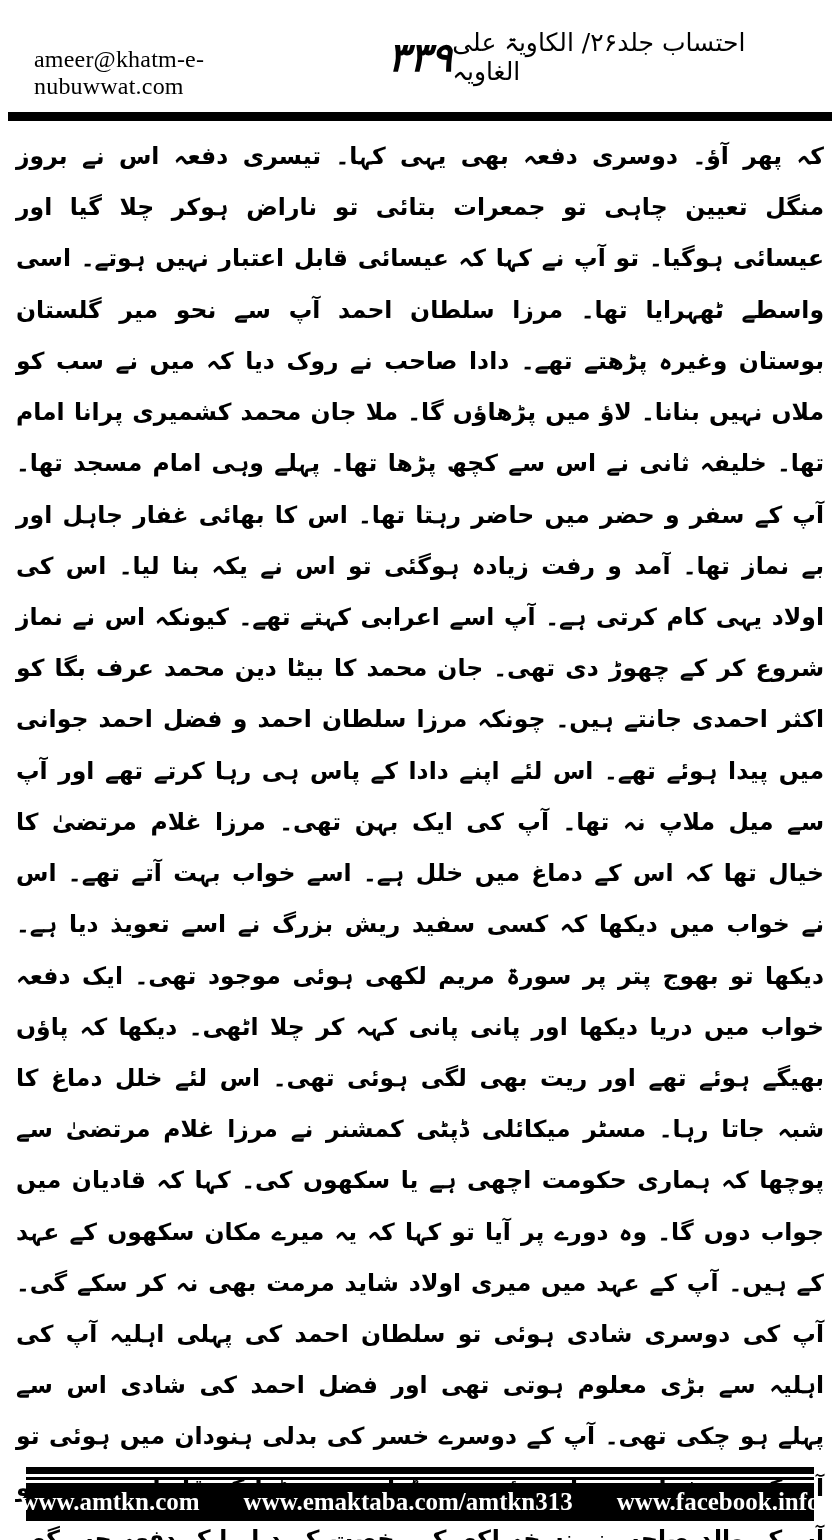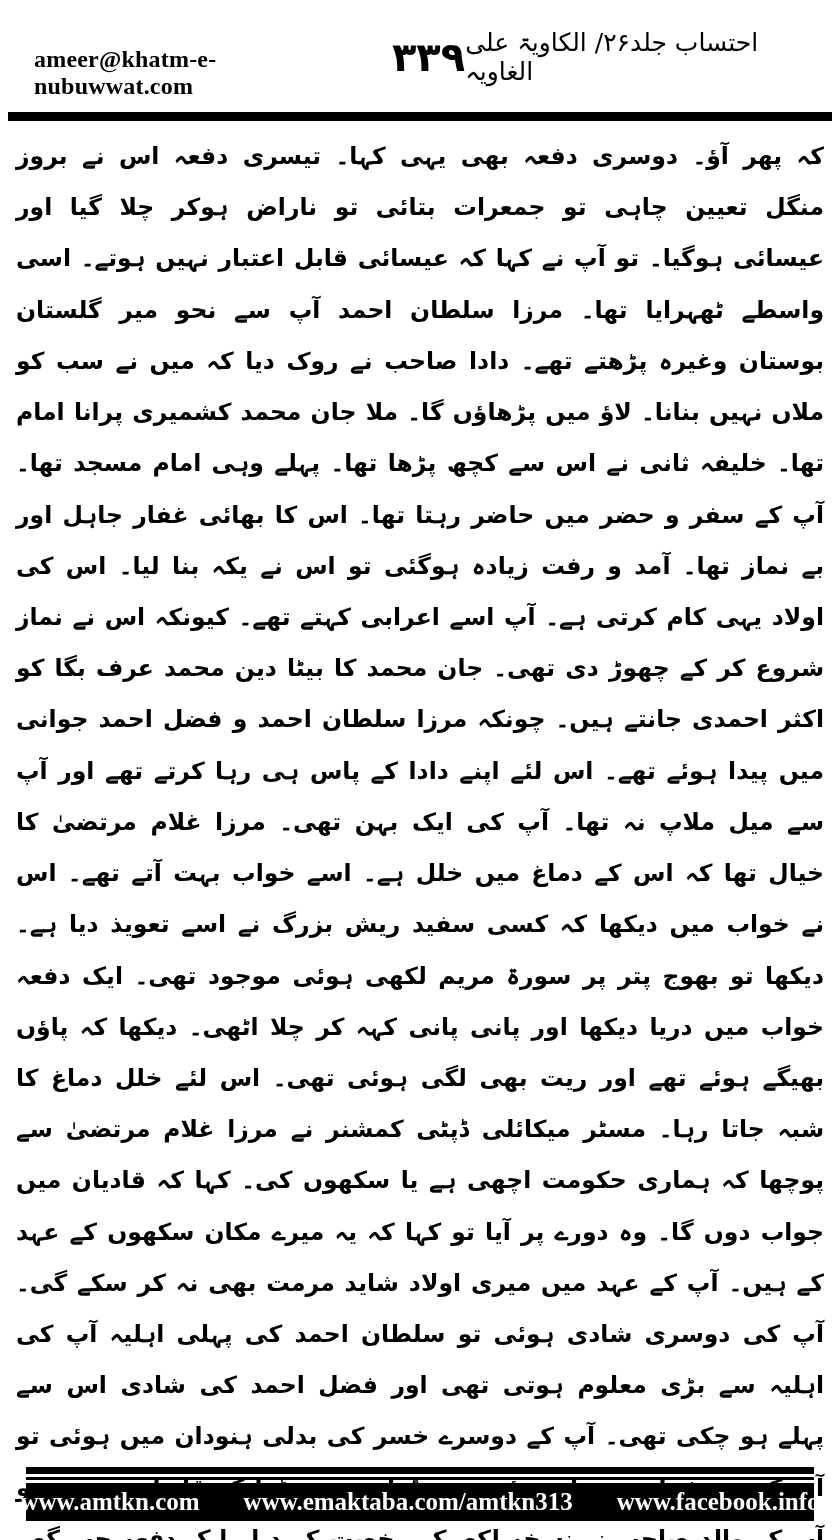--- a/index.html
+++ b/index.html
@@ -12,24 +12,24 @@
     box-sizing:border-box;
   }
   
   .header {
     display:flex; align-items:center; justify-content:space-between;
     padding:14px 34px 2px 34px;
   }
   .header-left { display:flex; align-items:center; gap:52px; }
   .email {
     font-family:"Liberation Serif", serif;
-    font-weight:700; font-size:24px; direction:ltr; letter-spacing:0.2px;margin-top:32px;
+    font-weight:400; font-size:24px; direction:ltr; letter-spacing:0.2px;margin-top:32px;
   }
   .page-number {
-    font-size:40px; font-weight:700; direction:rtl; line-height:1;
+    font-size:40px; font-weight:700; direction:rtl; line-height:1;font-style:italic;
   }
   .book-title {
     direction:rtl; font-weight:400; font-size:25px; text-align:left;
   }
   .header-rule { height:9px; background:#000; margin:10px 8px 0 8px; }
 
   
   .body-text { direction:rtl; padding:10px 16px 0 16px; }
   .para {
     margin:0;

